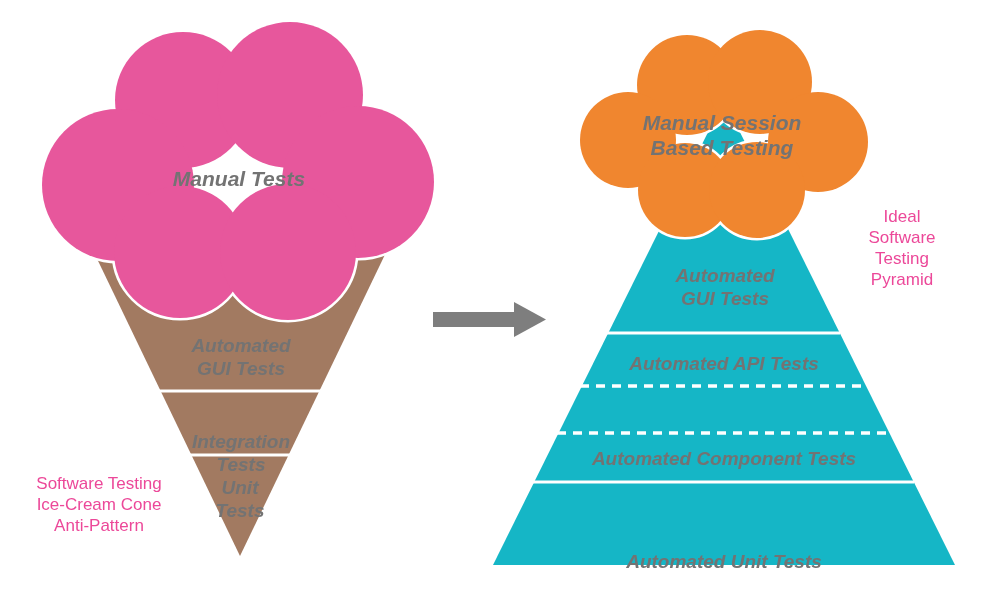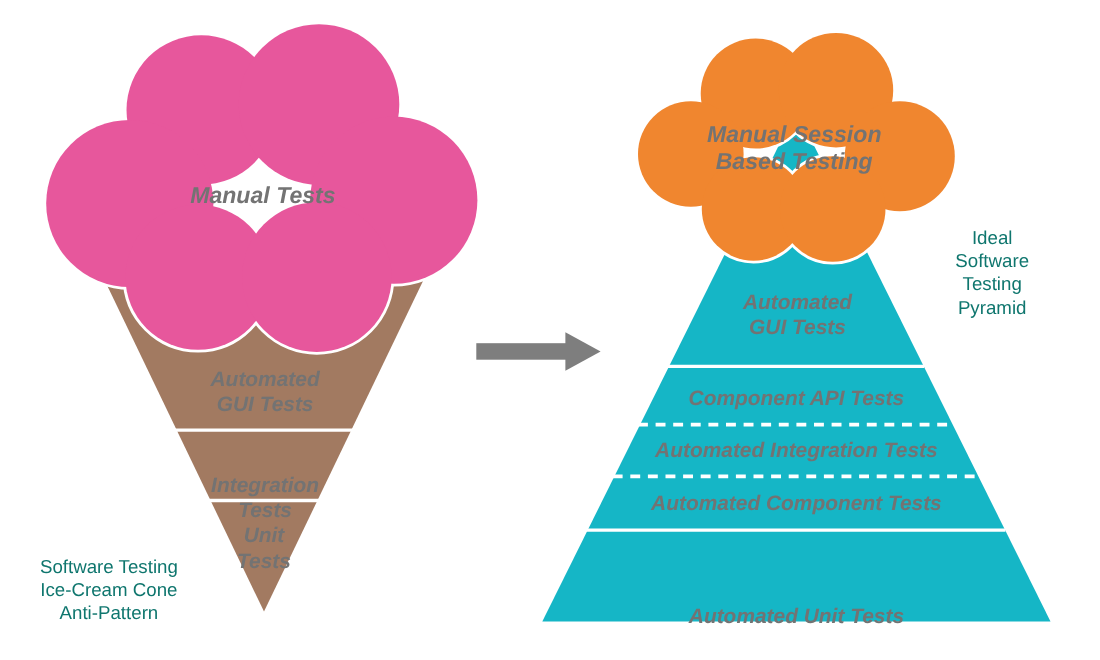--- a/index.html
+++ b/index.html
@@ -23,21 +23,21 @@
     font-size: 19px;
     line-height: 23px;
     pointer-events: none;
   }
   .label.big { font-size: 21px; line-height: 25px; }
   .caption {
     position: absolute;
     transform: translate(-50%, -50%);
     text-align: center;
     white-space: pre-line;
-    color: #0f766e;
+    color: #ec4899;
     font-weight: normal;
     font-style: normal;
     font-size: 17px;
     line-height: 21px;
     pointer-events: none;
   }
 </style>
 </head>
 <body>
 
@@ -101,30 +101,29 @@
 
   <div class="label big" style="left:239px; top:178px;">Manual Tests</div>
 
   <div class="label" style="left:241px; top:357px;">Automated
 GUI Tests</div>
   <div class="label" style="left:241px; top:421px;margin-top:32px;">Integration
 Tests</div>
   <div class="label" style="left:240px; top:499px;">Unit
 Tests</div>
 
-  <div class="caption" style="left:99px; top:504px;margin-top:32px;">Software Testing
+  <div class="caption" style="left:99px; top:504px;">Software Testing
 Ice-Cream Cone
 Anti-Pattern</div>
 
   <div class="label big" style="left:722px; top:135px;">Manual Session
 Based Testing</div>
 
   <div class="label" style="left:725px; top:287px;">Automated
 GUI Tests</div>
-  <div class="label" style="left:724px; top:363px;">Component API Tests</div>
-  <div class="label" style="left:724px; top:410px;">Automated Integration Tests</div>
+  <div class="label" style="left:724px; top:363px;">Automated API Tests</div>
   <div class="label" style="left:724px; top:458px;">Automated Component Tests</div>
   <div class="label" style="left:724px; top:522px;margin-top:39px;">Automated Unit Tests</div>
 
   <div class="caption" style="left:902px; top:248px;">Ideal Software
 Testing Pyramid</div>
 
 </div>
 
 </body></html>

